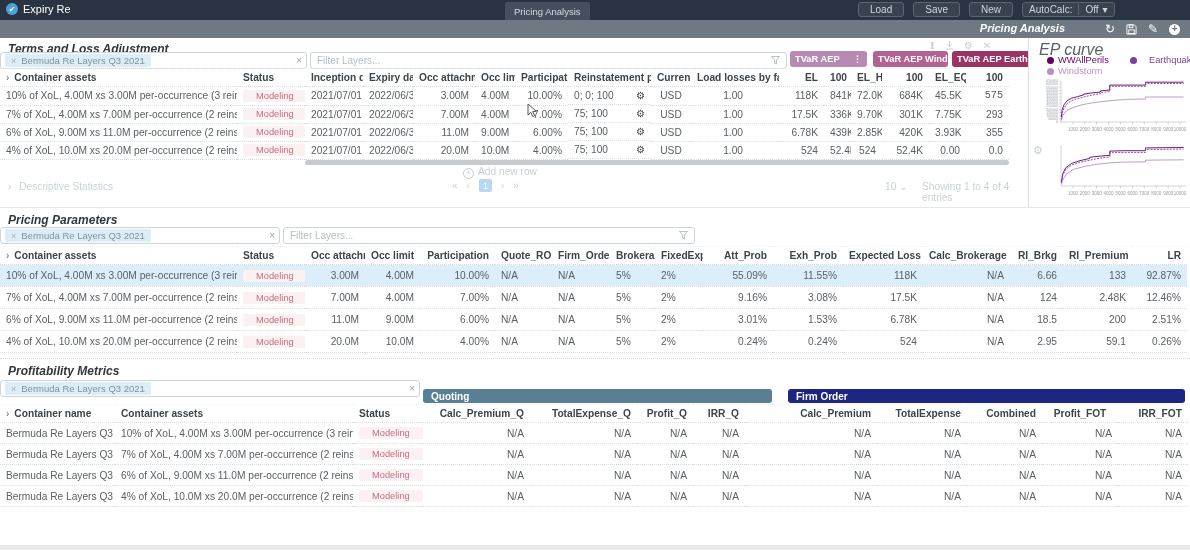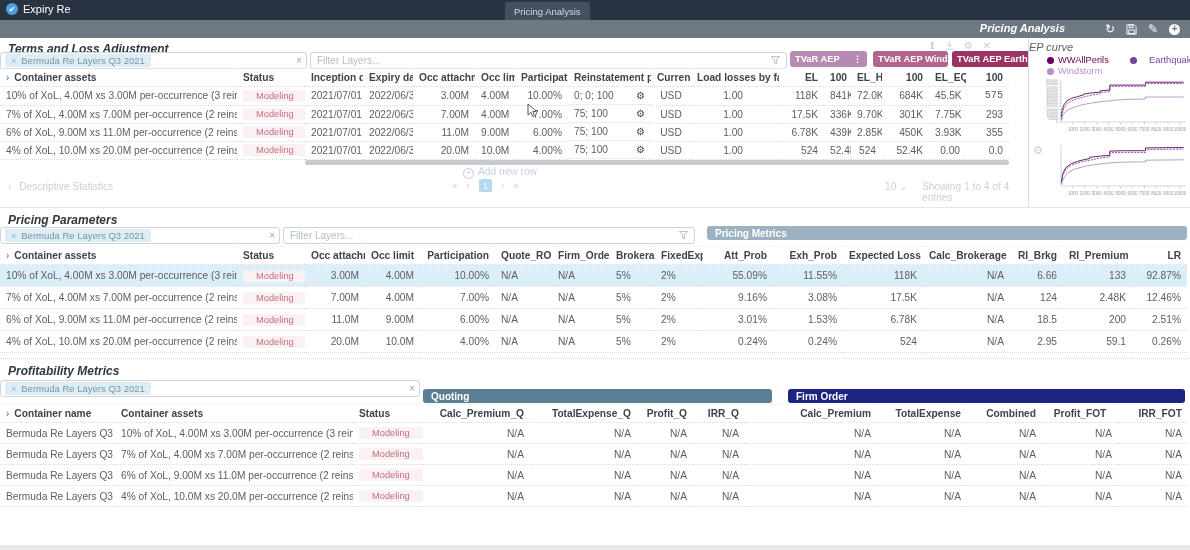--- a/index.html
+++ b/index.html
@@ -61,41 +61,53 @@
   
   .scrollbar{background:#c7cbcf;border-radius:3px;height:5px;}
   .faded{color:#c8d1d8;}
   .addplus{display:inline-flex;width:9px;height:9px;border:1px solid #c6ccd2;border-radius:50%;
            color:#c6ccd2;font-size:8px;align-items:center;justify-content:center;margin-right:4px;line-height:8px;}
   .pgbox{display:inline-flex;width:13px;height:13px;background:#b5d9ef;color:#fff;border-radius:2px;
          font-size:9px;align-items:center;justify-content:center;}
   .pager{display:flex;gap:9px;align-items:center;color:#c8d1d8;font-size:10px;}
   
   .ep-panel{left:1028px;top:38px;width:162px;height:169px;border-left:1px solid #d9dee3;background:#fff;}
-  .ep-title{left:0;top:3px;font-style:italic;font-size:11px;color:#5a6066;}
+  .ep-title{left:10px;top:3px;font-style:italic;font-size:16px;color:#5a6066;}
   .lgitem{position:absolute;display:flex;align-items:center;gap:4px;font-size:9.3px;white-space:nowrap;}
   .lgdot{width:7px;height:7px;border-radius:50%;}
   .lg0{left:0;top:0;} .lg1{left:83px;top:0;gap:12px;} .lg2{left:0;top:11px;}
   .ep-gear{color:#c9ced4;font-size:11px;}
   .divider-h{left:0;top:207px;width:1190px;border-top:1px solid #e4e8eb;}
   .profit-sep{left:0;top:358px;width:1190px;border-top:1px dotted #d9dee3;}
   .bottomstrip{left:0;top:545px;width:1190px;height:5px;background:#e9e9ea;}
 </style>
 </head>
 <body>
 
 <div class="screen">
 
   <div class="abs appbar">
     <div class="abs brand">
       <span class="logo">✔</span>
       <span>Expiry Re</span>
     </div>
     <div class="abs apptab">
       <span>Pricing Analysis</span>
+    </div>
+    <div class="abs navbtns">
+      <span class="navbtn">Load</span>
+      <span class="navbtn">Save</span>
+      <span class="navbtn">New</span>
+      <span class="acgroup">
+        <span>AutoCalc:</span>
+        <span class="acval">
+          <span>Off</span>
+          <span>▾</span>
+        </span>
+      </span>
     </div>
   </div>
 
   <div class="abs toolbar">
     <div class="abs tb-title">Pricing Analysis</div>
     <div class="abs tb-icons">
       <span class="tbi">↻</span>
       <svg width="11" height="11" viewBox="0 0 12 12">
         <path d="M1 1 h8 l2 2 v8 h-10 z" fill="none" stroke="#fff" stroke-width="1"></path>
         <rect x="3" y="6.5" width="6" height="4" fill="none" stroke="#fff" stroke-width="1"></rect>
@@ -237,21 +249,21 @@
               <td style="text-align: right;">6.00%</td>
               <td class="reinstcell" style="text-align: left;">
                 <span>75; 100</span>
                 <span class="gearglyph">⚙</span>
               </td>
               <td style="text-align: center;">USD</td>
               <td style="text-align: right; padding-right: 36px;">1.00</td>
               <td style="text-align: right;">6.78K</td>
               <td style="text-align: right;">439K</td>
               <td style="text-align: right;">2.85K</td>
-              <td style="text-align: right;">450K</td>
+              <td style="text-align: right;">420K</td>
               <td style="text-align: right;">3.93K</td>
               <td style="text-align: right;">355</td>
             </tr>
             <tr>
               <td style="text-align: left;">4% of XoL, 10.0M xs 20.0M per-occurrence (2 reinst. @ variable)</td>
               <td style="text-align: left;"><span class="pill" style="color: rgb(196, 112, 127); background-color: rgb(251, 240, 242);">Modeling</span></td>
               <td style="text-align: right;">2021/07/01</td>
               <td style="text-align: right;">2022/06/30</td>
               <td style="text-align: right;">20.0M</td>
               <td style="text-align: right;">10.0M</td>
@@ -412,23 +424,20 @@
       <span class="clearx">×</span>
     </div>
 
     <div class="abs filter" style="left:283px;top:20px;width:398px;">
       <span class="ph">Filter Layers...</span>
       <svg width="9" height="9" viewBox="0 0 10 10">
         <path d="M0.5 0.5 h9 l-3.5 4 v4.5 l-2 -1 v-3.5 z" fill="none" stroke="#aeb8bf" stroke-width="1"></path>
       </svg>
     </div>
 
-    <div class="abs band" style="left: 707px; top: 19px; width: 464px; background-color: rgb(156, 178, 194);">
-      <span>Pricing Metrics</span>
-    </div>
 
     <div class="abs" style="left:0;top:39px;">
         <table class="grid rh22" style="width: 1187px;">
           <colgroup>
             <col style="width: 237px;">
             <col style="width: 68px;">
             <col style="width: 60px;">
             <col style="width: 55px;">
             <col style="width: 75px;">
             <col style="width: 57px;">

